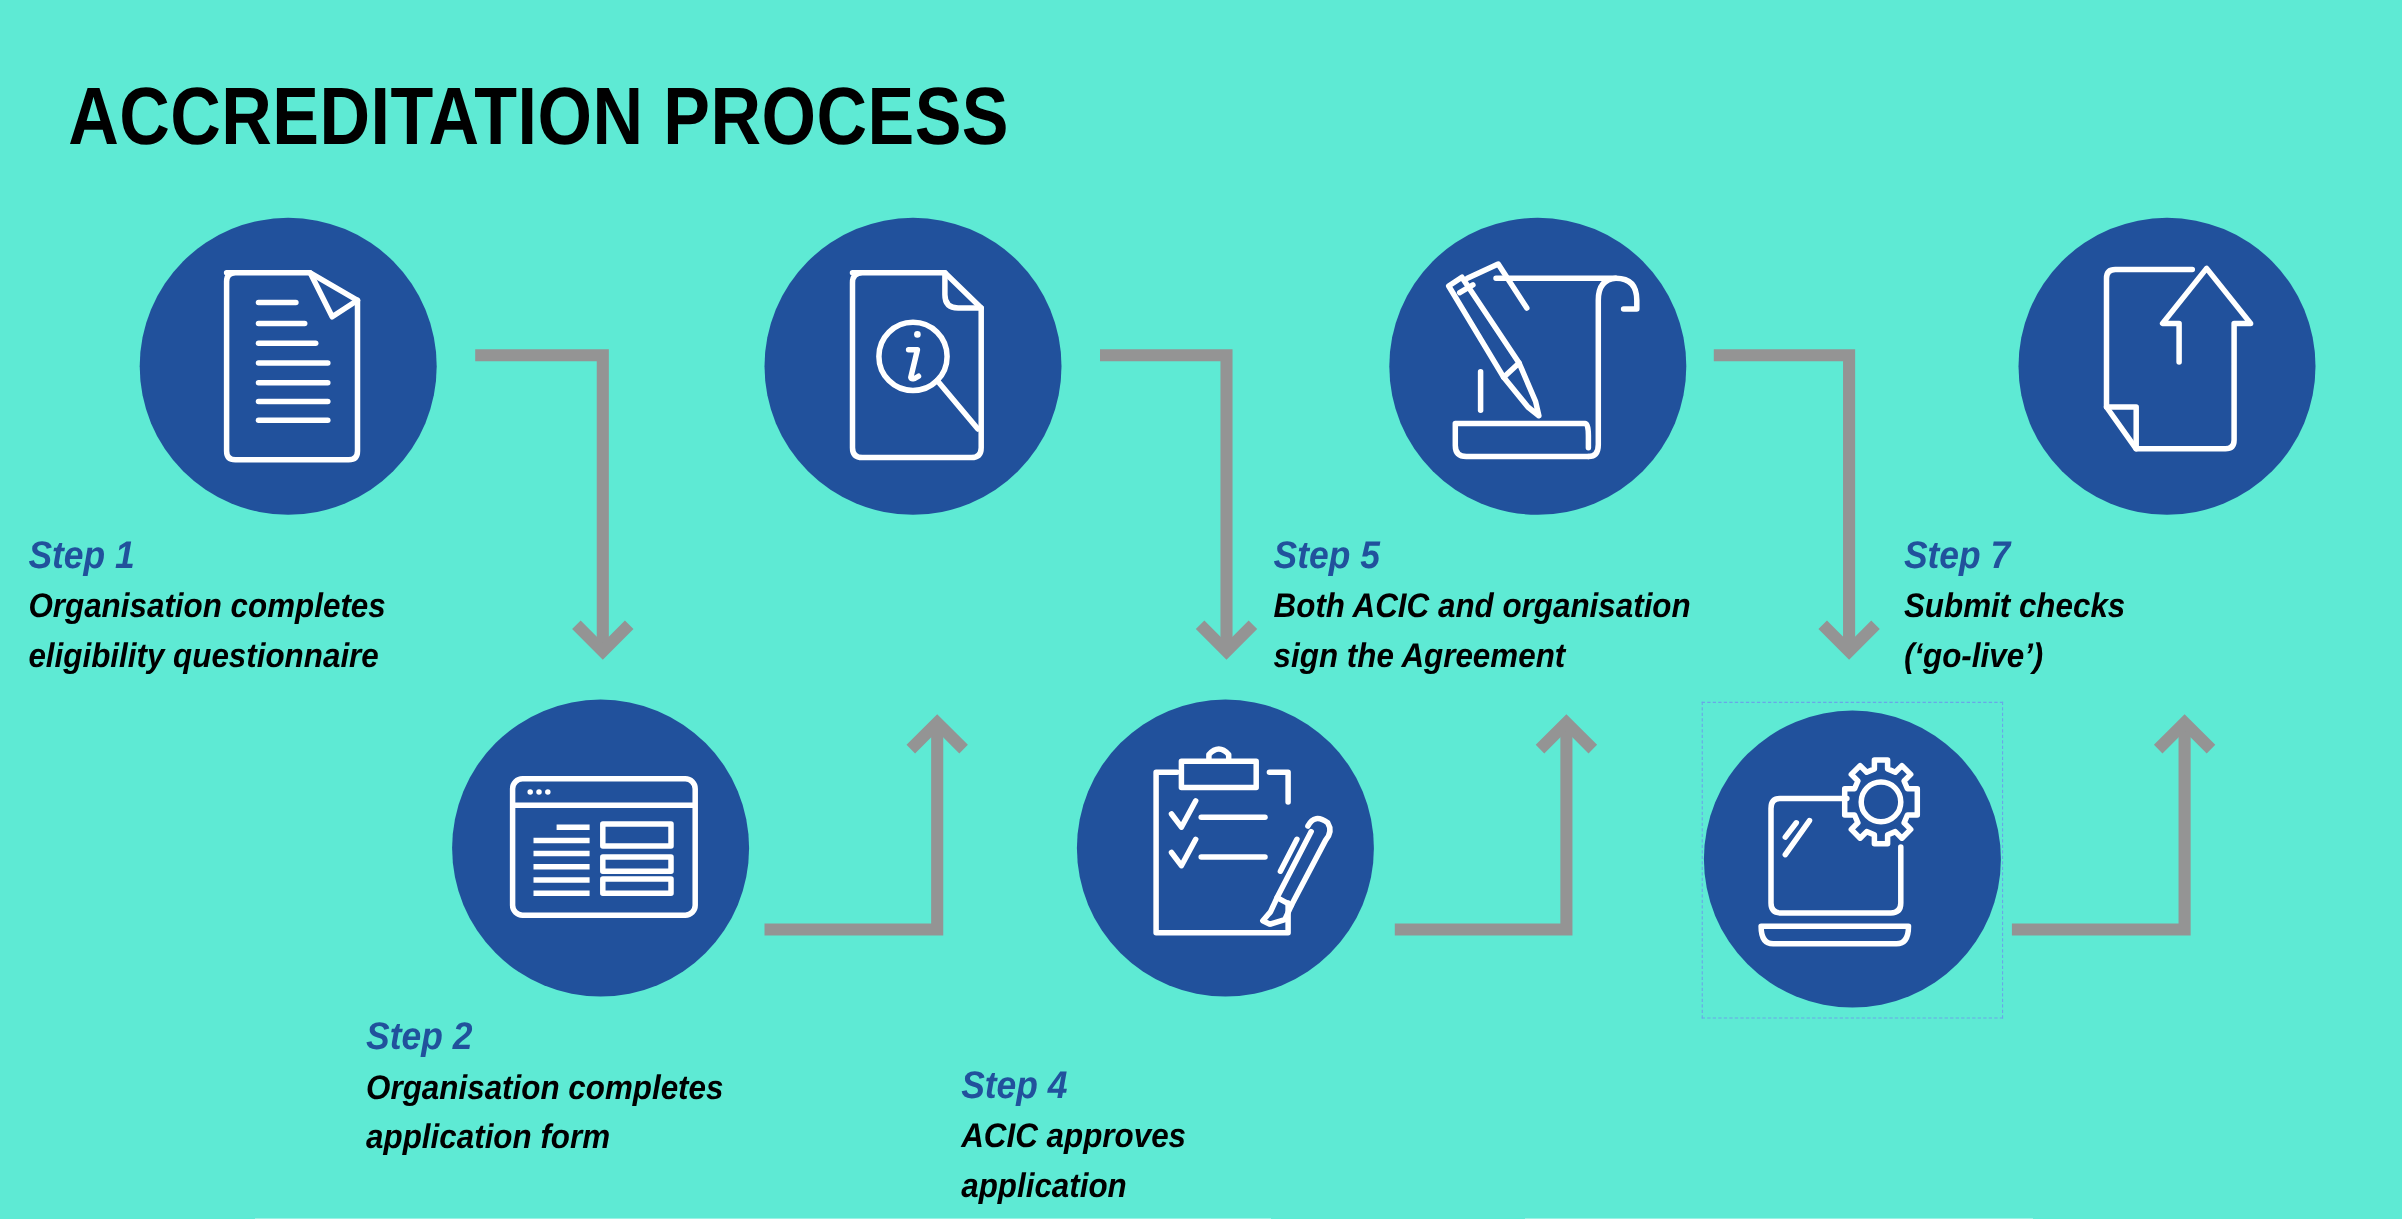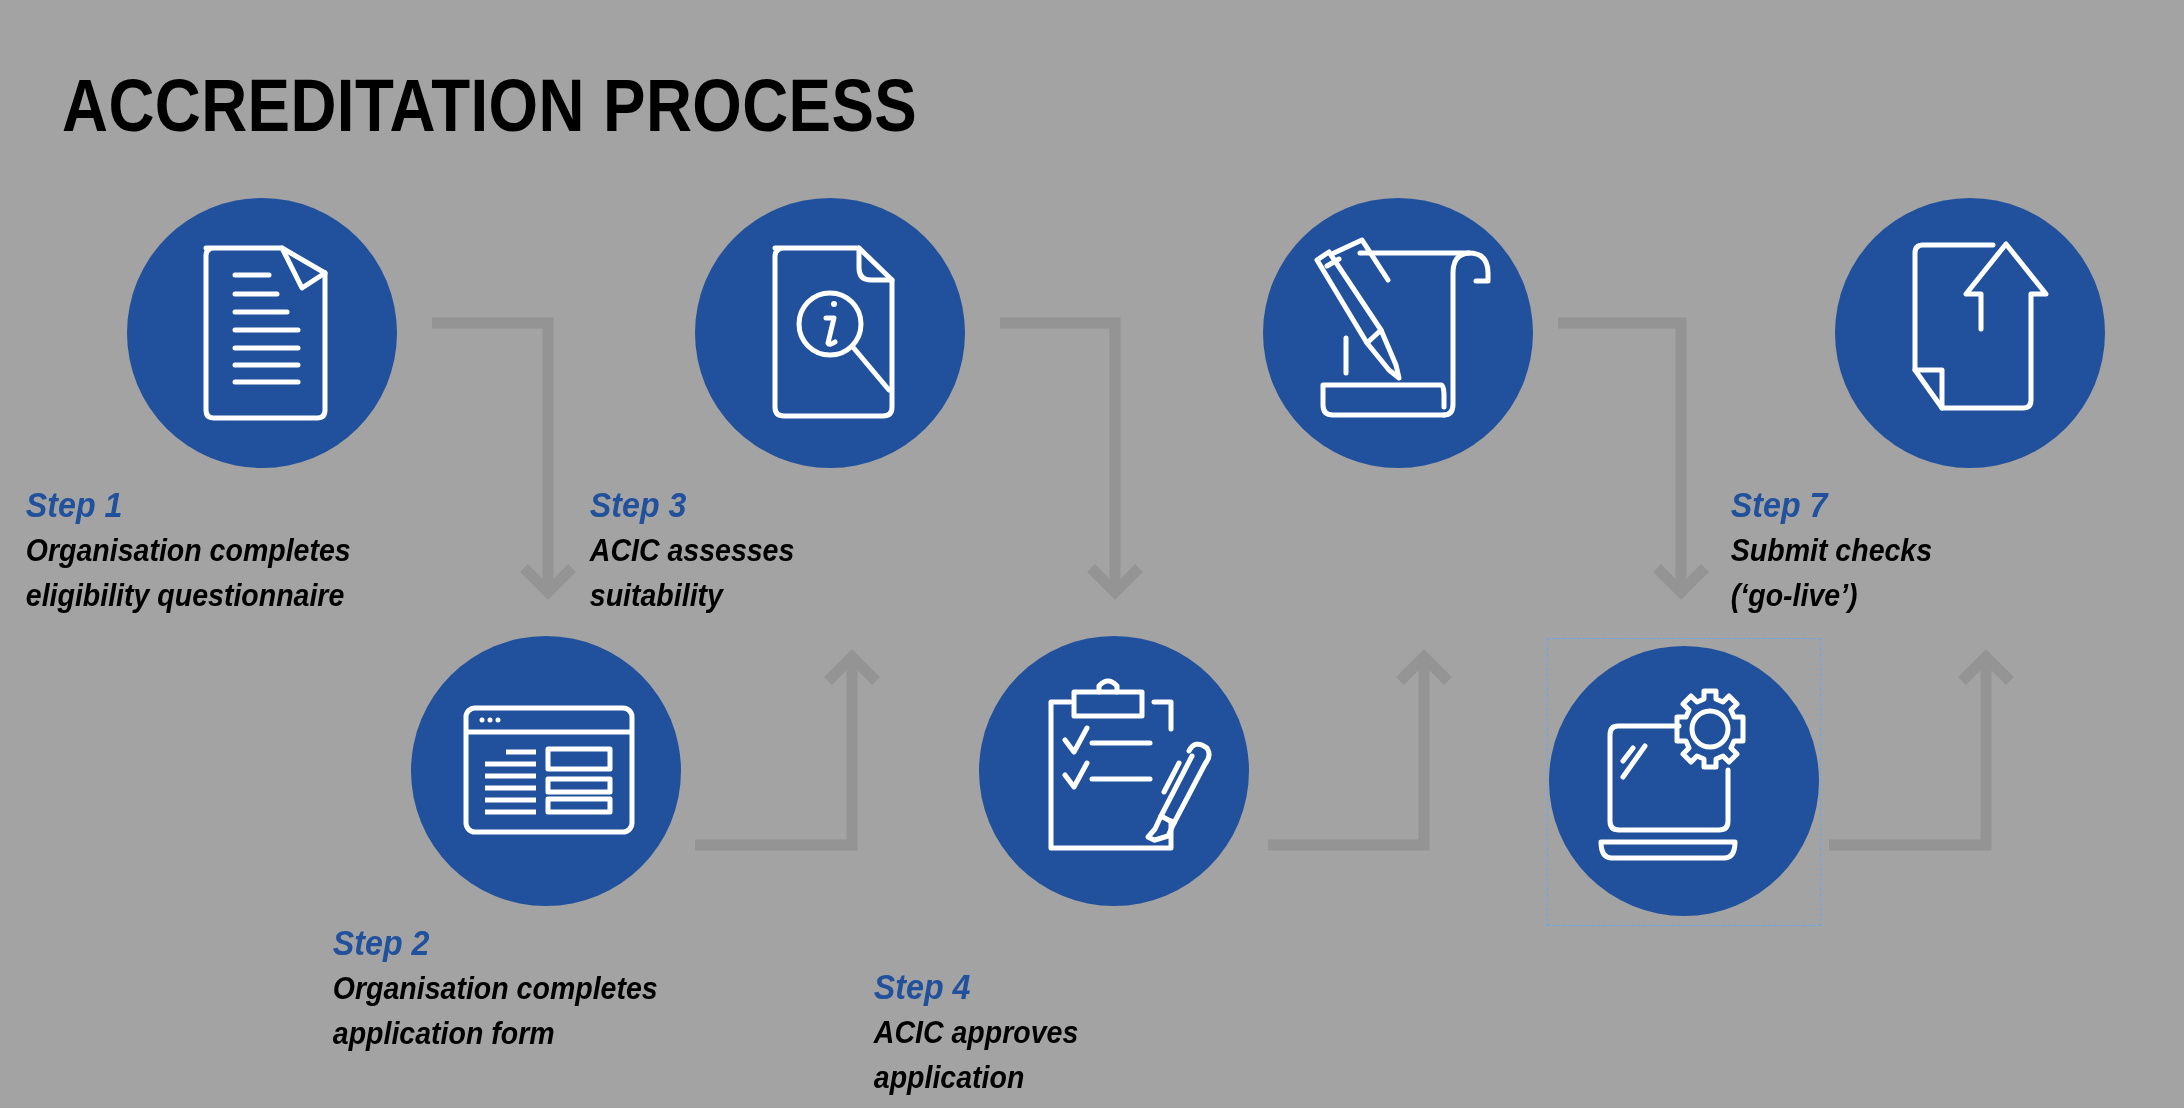--- a/index.html
+++ b/index.html
@@ -1,16 +1,16 @@
 <!DOCTYPE html>
 <html><head>
 <meta charset="utf-8">
 <style>
   html, body { margin: 0; padding: 0; background: #ffffff; }
-  #canvas { position: relative; width: 2184px; height: 1108px; overflow: hidden; background: #a3a3a3; font-family: "Liberation Sans", sans-serif; }
+  #canvas { position: relative; width: 2184px; height: 1108px; overflow: hidden; background: #5eead4; font-family: "Liberation Sans", sans-serif; }
   .title { position: absolute; left: 62px; top: 62px; font-family: "Liberation Sans", sans-serif; font-weight: bold; font-size: 74px; line-height: 88px; color: #000; white-space: nowrap; transform: scaleX(0.86); transform-origin: left top; letter-spacing: 0.5px; }
   .circle { position: absolute; width: 270px; height: 270px; border-radius: 50%; background: #21519c; }
   .circle svg { position: absolute; left: 0; top: 0; width: 270px; height: 270px; }
   .caption { position: absolute; width: 520px; margin-left: -260px; text-align: left; font-family: "Liberation Sans", sans-serif; font-weight: bold; white-space: nowrap; font-style: italic; }
   .caption .step { display: block; color: #21519c; font-size: 35px; line-height: 46px; transform: scaleX(0.92); }
   .caption .desc { display: block; color: #000; font-size: 31px; line-height: 45px; transform: scaleX(0.92); }
   .sel-box { position: absolute; border: 1px dashed #6aa6e8; box-sizing: border-box; }
   #arrows { position: absolute; left: 0; top: 0; width: 2184px; height: 1108px; }
 </style>
 </head>
@@ -93,25 +93,20 @@
   <div class="circle" style="left:695px; top:198px;">
     <svg viewBox="0 0 270 270" fill="none" stroke="#fff" stroke-width="5" stroke-linecap="round" stroke-linejoin="round">
       <path d="M80 50 H164 L197 82 V209 Q197 218 188 218 H89 Q80 218 80 209 V59 Q80 50 89 50 Z"></path>
       <path d="M164 50 V70 Q164 82 176 82 H197"></path>
       <circle cx="135" cy="126" r="31"></circle>
       <line x1="157" y1="148" x2="194" y2="192"></line>
       <circle cx="139" cy="106" r="3" fill="#fff" stroke="none"></circle>
       <path d="M131 120 H139 L133 145 Q134 148 140 144"></path>
     </svg>
   </div>
-  <div class="caption" style="left:829px; top:482px;">
-    <span class="step">Step 3</span>
-    <span class="desc">ACIC assesses</span>
-    <span class="desc">suitability</span>
-  </div>
 
   <div class="circle" style="left:979px; top:636px;">
     <svg viewBox="0 0 270 270" fill="none" stroke="#fff" stroke-width="5" stroke-linecap="round" stroke-linejoin="round">
       <path d="M91 66 H72 V212 H192 V185"></path>
       <path d="M175 66 H192 V93"></path>
       <rect x="95" y="56" width="68" height="24"></rect>
       <path d="M120 56 V50 Q129 40 138 50 V56"></path>
       <path d="M86 104 L95 116 L108 92"></path>
       <line x1="113" y1="107" x2="171" y2="107"></line>
       <path d="M86 139 L95 151 L108 127"></path>
@@ -133,20 +128,25 @@
       <path d="M97 55 H206 Q225 55 225 75 V83 H213"></path>
       <path d="M206 55 Q190 56 190 75 V206 Q190 217 181 217"></path>
       <path d="M181 217 H70 Q60 217 60 207 V187 H178 Q181 187 181 198 V209"></path>
       <line x1="83" y1="140" x2="83" y2="175"></line>
       <path d="M54 62 L66 54 L118 132 L133 167 L136 180 L126 172 L104 145 Z"></path>
       <line x1="104" y1="145" x2="118" y2="132"></line>
       <path d="M71 55 L99 42 L125 82"></path>
       <line x1="64" y1="68" x2="76" y2="61"></line>
     </svg>
   </div>
+  <div class="caption" style="left:1397px; top:482px;">
+    <span class="step">Step 5</span>
+    <span class="desc">Both ACIC and organisation</span>
+    <span class="desc">sign the Agreement</span>
+  </div>
 
   <div class="sel-box" style="left:1547px; top:638px; width:274px; height:288px;"></div>
   <div class="circle" style="left:1549px; top:646px;">
     <svg viewBox="0 0 270 270" fill="none" stroke="#fff" stroke-width="5" stroke-linecap="round" stroke-linejoin="round">
       <path d="M130 80 H69 Q61 80 61 89 V175 Q61 184 70 184 H170 Q179 184 179 175 V124"></path>
       <line x1="74" y1="115" x2="84" y2="102"></line>
       <line x1="74" y1="131" x2="96" y2="100"></line>
       <path d="M52 196 H186 Q186 212 175 212 H63 Q52 212 52 196 Z"></path>
       <g transform="translate(161 83)">
         <circle r="18"></circle>

